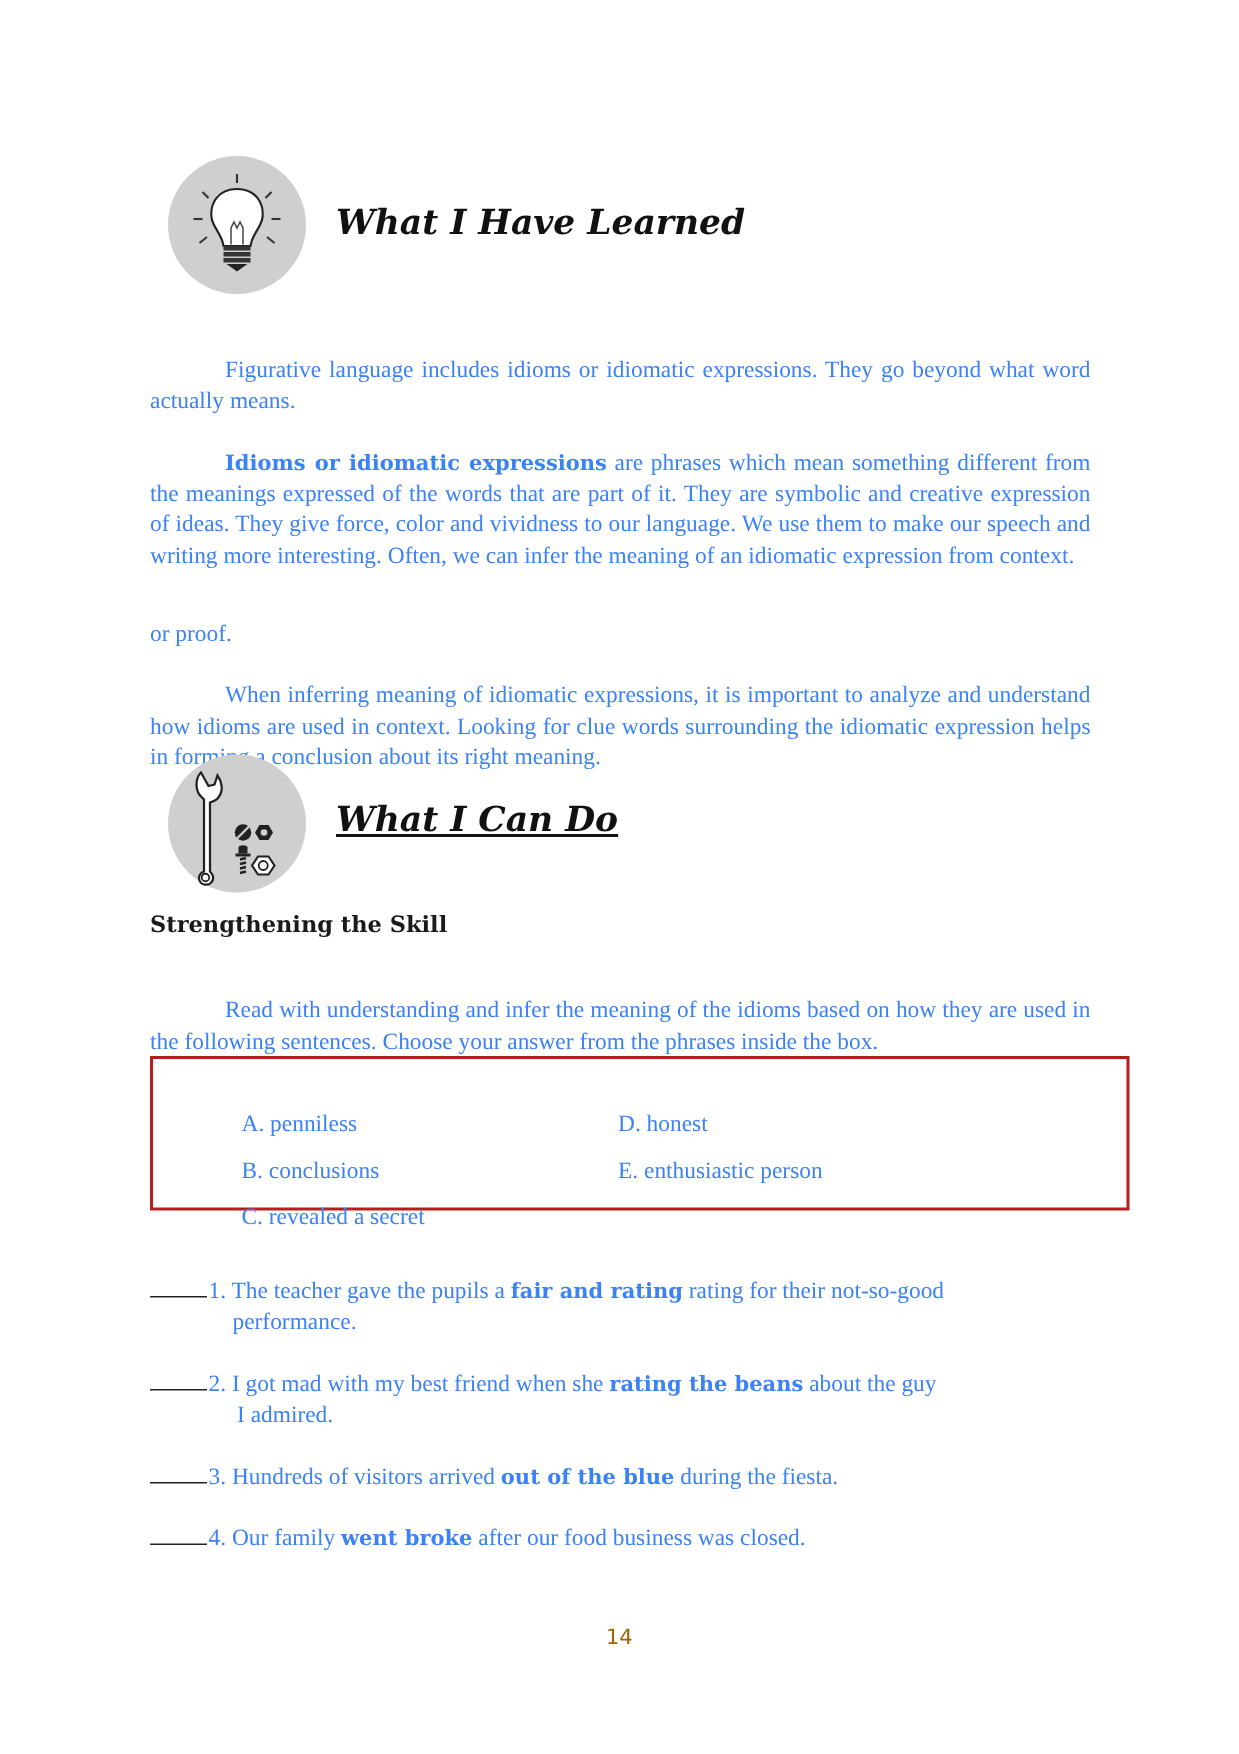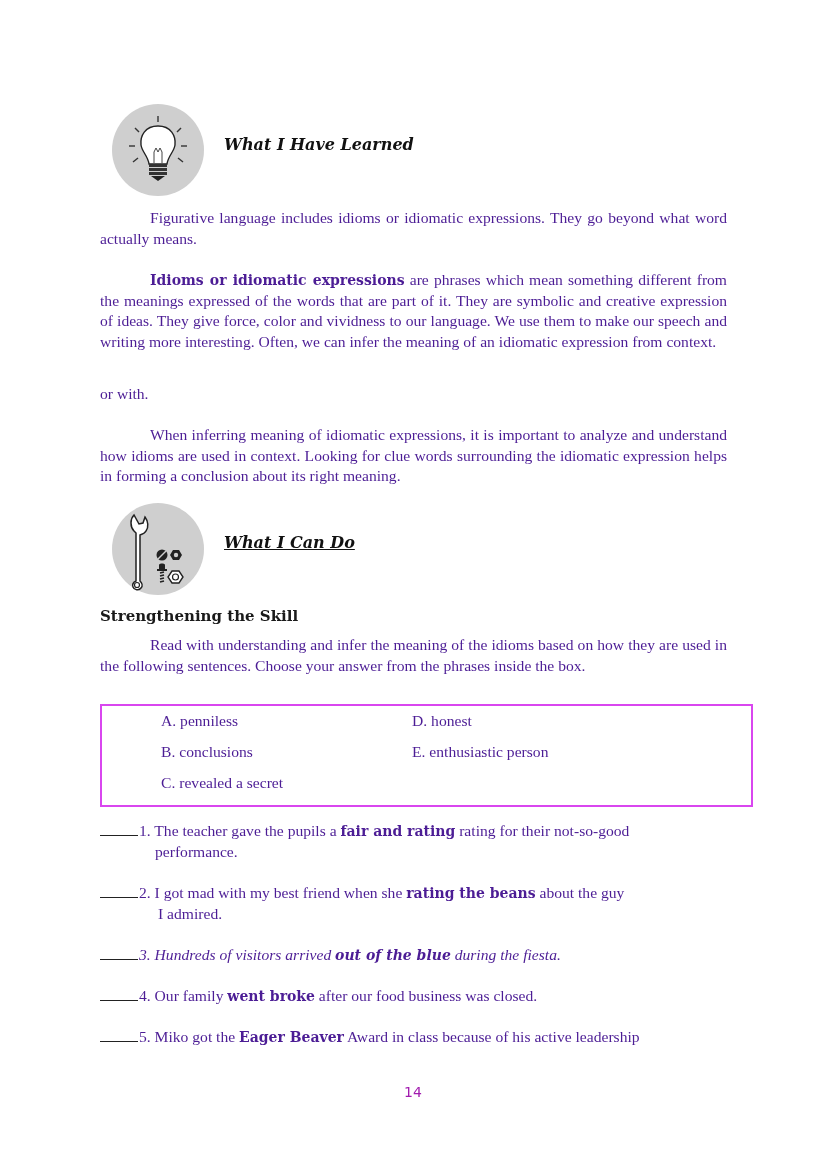--- a/index.html
+++ b/index.html
@@ -4,41 +4,41 @@
 <style>
   html, body { margin: 0; padding: 0; background: #ffffff; }
   body {
     width: 826px; height: 1169px; position: relative; overflow: hidden;
     font-family: "DejaVu Serif", "Liberation Serif", serif;
     color: #1a1a1a;
   }
   .abs { position: absolute; }
   .txt {
     font-family: "Liberation Serif", "DejaVu Serif", serif;
-    font-size: 15.6px; line-height: 20.6px; color: #4c1d95;
+    font-size: 15.6px; line-height: 20.6px; color: #3b82f6; margin-top: 29px;
   }
   .bold-serif { font-family: "DejaVu Serif", serif; font-weight: bold; font-size: 14px; }
   .justify { text-align: justify; text-align-last: left; }
   .heading {
     font-family: "DejaVu Serif", serif; font-weight: bold; font-style: italic;
-    font-size: 16px; color: #111;
+    font-size: 23px; color: #111;
   }
   .icon-circle {
     position: absolute; width: 92px; height: 92px; border-radius: 50%;
     background: #cfcfcf;
   }
   .p { margin: 0; }
   .indent { text-indent: 50px; }
   .box {
     position: absolute; left: 100px; top: 704px; width: 649px; height: 99px;
-    border: 2px solid #d946ef; box-sizing: content-box;
+    border: 2px solid #b91c1c; box-sizing: content-box;
   }
   .opt { position: absolute; }
   .blank { display: inline-block; width: 38px; border-bottom: 1px solid #222; height: 14px; vertical-align: baseline; margin-right: 1px; }
-  .page-num { font-family: "DejaVu Sans", sans-serif; font-size: 14px; color: #a21caf; }
+  .page-num { font-family: "DejaVu Sans", sans-serif; font-size: 14px; color: #a16207; }
 </style>
 </head>
 <body>
 
 <div class="icon-circle" style="left:112px; top:104px;">
   <svg width="92" height="92" viewBox="0 0 92 92">
 
     <g stroke="#333" stroke-width="1.4" fill="none">
       <line x1="46" y1="12" x2="46" y2="18"></line>
       <line x1="23" y1="24" x2="27" y2="28"></line>
@@ -62,21 +62,21 @@
 
 <div class="abs txt justify" style="left:100px; top:208px; width:627px;">
   <p class="p indent">Figurative language includes idioms or idiomatic expressions. They go beyond what word actually means.</p>
 </div>
 
 <div class="abs txt justify" style="left:100px; top:270px; width:627px;">
   <p class="p indent"><b class="bold-serif">Idioms or idiomatic expressions</b><span> are phrases which mean something different from the meanings expressed of the words that are part of it. They are symbolic and creative expression of ideas. They give force, color and vividness to our language. We use them to make our speech and writing more interesting. Often, we can infer the meaning of an idiomatic expression from context.</span></p>
 </div>
 
 <div class="abs txt" style="left:100px; top:384px; width:627px;">
-  <p class="p">or with.</p>
+  <p class="p">or proof.</p>
 </div>
 
 <div class="abs txt justify" style="left:100px; top:425px; width:627px;">
   <p class="p indent">When inferring meaning of idiomatic expressions, it is important to analyze and understand how idioms are used in context.  Looking for clue words surrounding the idiomatic expression helps in forming a conclusion about its right meaning.</p>
 </div>
 
 <div class="icon-circle" style="left:112px; top:503px;">
   <svg width="92" height="92" viewBox="0 0 92 92">
 
     <path d="M22 12 C18 16 18 24 22 28 L24 30 L24 78 C21 79 20 82 21 84 C22 87 27 88 29 85 C31 83 30 80 28 78 L28 32 C31 31 33 30 34 28 C37 24 36 18 33 14 L31 20 L27 21 Z" fill="#fff" stroke="#222" stroke-width="1.5"></path>
@@ -120,25 +120,24 @@
 <div class="abs txt" style="left:100px; top:821px; width:640px;">
   <div><span class="blank"></span><span>1.</span><span> The teacher gave the pupils a </span><b class="bold-serif">fair and rating</b><span> rating for their not-so-good</span></div>
   <div style="padding-left:55px;">performance.</div>
 </div>
 
 <div class="abs txt" style="left:100px; top:883px; width:640px;">
   <div><span class="blank"></span><span>2.</span><span> I got mad with my best friend when she </span><b class="bold-serif">rating the beans</b><span> about the guy</span></div>
   <div style="padding-left:58px;">I admired.</div>
 </div>
 
-<div class="abs txt" style="left:100px; top:945px; width:640px;font-style:italic;">
+<div class="abs txt" style="left:100px; top:945px; width:640px;">
   <div><span class="blank"></span><span>3.</span><span> Hundreds of visitors arrived </span><b class="bold-serif">out of the blue</b><span> during the fiesta.</span></div>
 </div>
 
 <div class="abs txt" style="left:100px; top:986px; width:640px;">
   <div><span class="blank"></span><span>4.</span><span> Our family </span><b class="bold-serif">went broke</b><span> after our food business was closed.</span></div>
 </div>
 
 <div class="abs txt" style="left:100px; top:1027px; width:660px;">
-  <div><span class="blank"></span><span>5.</span><span> Miko got the </span><b class="bold-serif">Eager Beaver</b><span> Award in class because of his active leadership</span></div>
 </div>
 
 <div class="abs page-num" style="left:404px; top:1084px;">14</div>
 
 </body></html>

